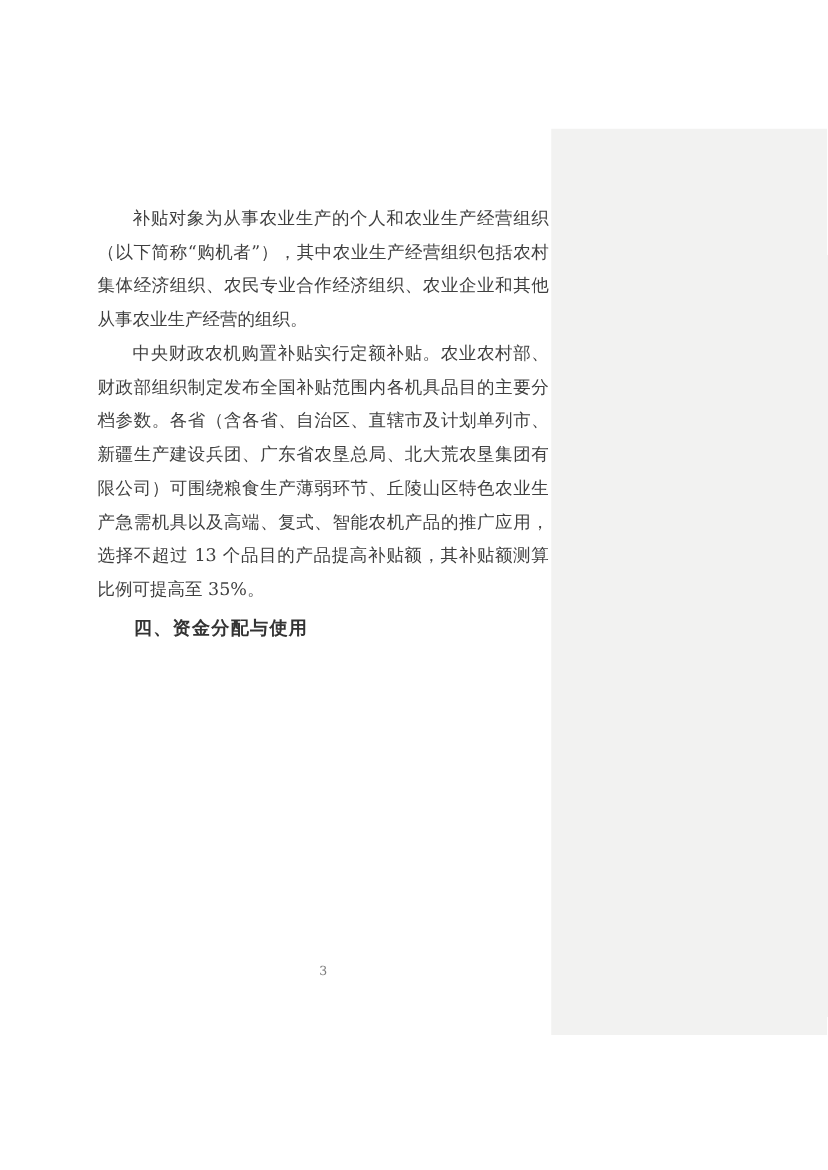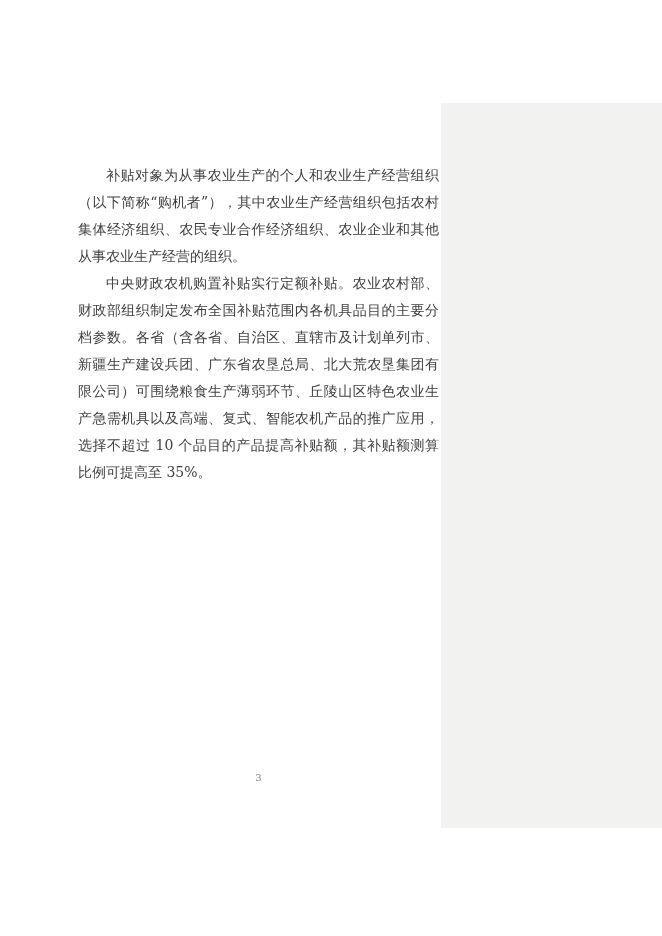--- a/index.html
+++ b/index.html
@@ -63,18 +63,19 @@
 </style>
 </head>
 <body>
 
 <div class="screen">
 
   <div class="blank-panel"></div>
 
   <div class="text-block">
     <p>补贴对象为从事农业生产的个人和农业生产经营组织（以下简称“购机者”），其中农业生产经营组织包括农村集体经济组织、农民专业合作经济组织、农业企业和其他从事农业生产经营的组织。</p>
-    <p>中央财政农机购置补贴实行定额补贴。农业农村部、财政部组织制定发布全国补贴范围内各机具品目的主要分档参数。各省（含各省、自治区、直辖市及计划单列市、新疆生产建设兵团、广东省农垦总局、北大荒农垦集团有限公司）可围绕粮食生产薄弱环节、丘陵山区特色农业生产急需机具以及高端、复式、智能农机产品的推广应用，选择不超过 10 个品目的产品提高补贴额，其补贴额测算比例可提高至 35%。</p>
+    <p>中央财政农机购置补贴实行定额补贴。农业农村部、财政部组织制定发布全国补贴范围内各机具品目的主要分档参数。各省（含各省、自治区、直辖市及计划单列市、新疆生产建设兵团、广东省农垦总局、北大荒农垦集团有限公司）可围绕粮食生产薄弱环节、丘陵山区特色农业生产急需机具以及高端、复式、智能农机产品的推广应用，选择不超过 13 个品目的产品提高补贴额，其补贴额测算比例可提高至 35%。</p>
+    <h2 class="section-heading">四、资金分配与使用</h2>
   </div>
 
   <div class="page-footer">3</div>
 
 </div>
 
 </body></html>

